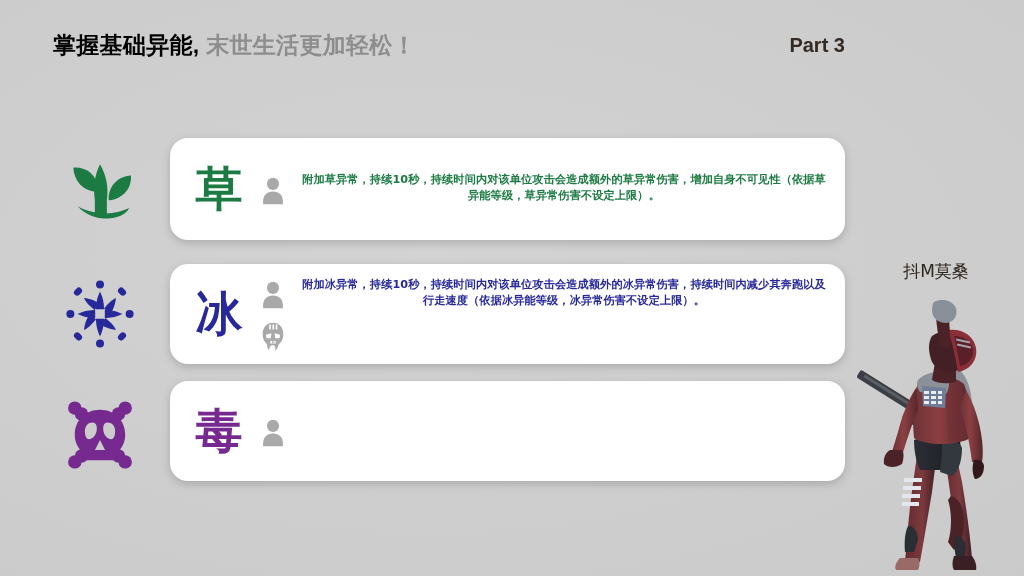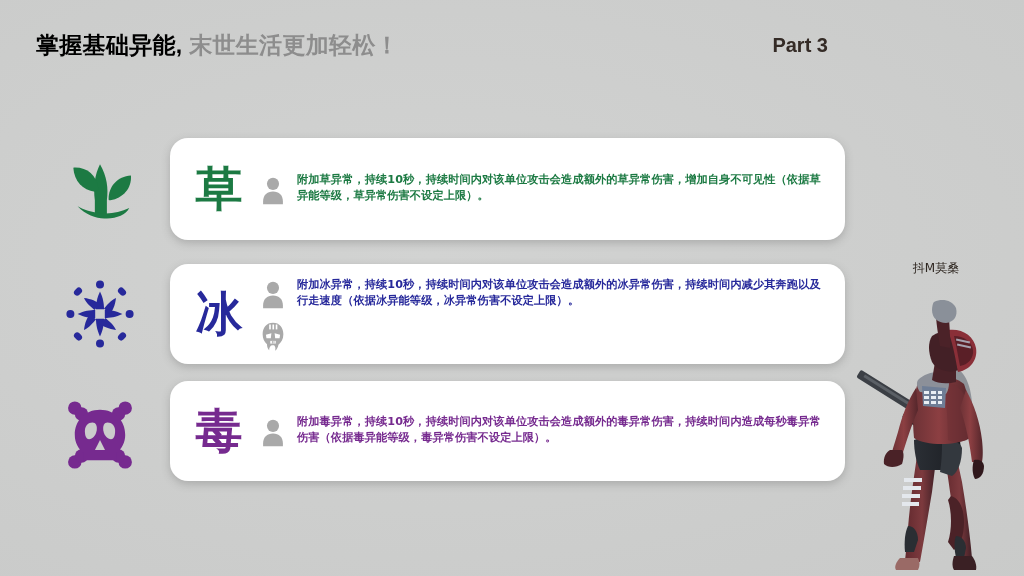--- a/index.html
+++ b/index.html
@@ -23,21 +23,21 @@
     width: 1024px;
     height: 576px;
     background:
       radial-gradient(ellipse 120% 110% at 42% 45%, #d2d3d2 0%, #cbcccb 55%, #c6c7c6 100%);
     overflow: hidden;
   }
 
   
   .header {
     position: absolute;
-    left: 0; top: 28px;
+    left: 17px; top: 28px;
     width: 860px;
     height: 46px;
   }
 
   .title {
     position: absolute;
     left: 36px;
     top: 0;
     font-size: 23px;
     font-weight: bold;
@@ -112,20 +112,21 @@
     padding-bottom: 2px;
   }
 
   .card-body {
     flex: 1 1 auto;
     display: flex;
     flex-direction: column;
     justify-content: center;
     gap: 5px;
     padding-top: 2px;
+    text-align: center;
   }
 
   .effect-line {
     display: flex;
     align-items: flex-start;
     gap: 9px;
   }
 
   .effect-icon {
     flex: 0 0 30px;
@@ -154,21 +155,21 @@
     top: 260px;
     width: 160px;
     height: 312px;
   }
   .character-name {
     position: absolute;
     top: 0;
     left: 0;
     width: 160px;
     text-align: center;
-    font-size: 12px;
+    font-size: 17px;
     color: #2e2620;
     font-family: "DejaVu Sans", "Liberation Sans", sans-serif;
     white-space: nowrap;
   }
   .character-figure {
     position: absolute;
     top: 30px;
     left: 0;
     width: 160px;
     height: 282px;
@@ -312,21 +313,20 @@
       <div class="card-glyph" style="color:#762a8f">毒</div>
       <div class="card-body">
 
         <div class="effect-line">
           <div class="effect-icon">
             <svg width="22" height="30" viewBox="0 0 40 52" aria-hidden="true">
               <circle cx="20" cy="13" r="11" fill="#a9a9a9"></circle>
               <path d="M20 27 C31 27 38 34 38 45 L38 50 L2 50 L2 45 C2 34 9 27 20 27 Z" fill="#a9a9a9"></path>
             </svg>
           </div>
-          <div class="effect-text enemy" style="color:#762a8f">附加毒异常，持续10秒，持续时间内对该单位攻击会造成额外的毒异常伤害，持续时间内造成每秒毒异常伤害（依据毒异能等级，毒异常伤害不设定上限）。</div>
         </div>
 
 
       </div>
     </div>
   </div>
 
   <div class="character-wrap">
     <div class="character-name">抖M莫桑</div>
     <div class="character-figure">

